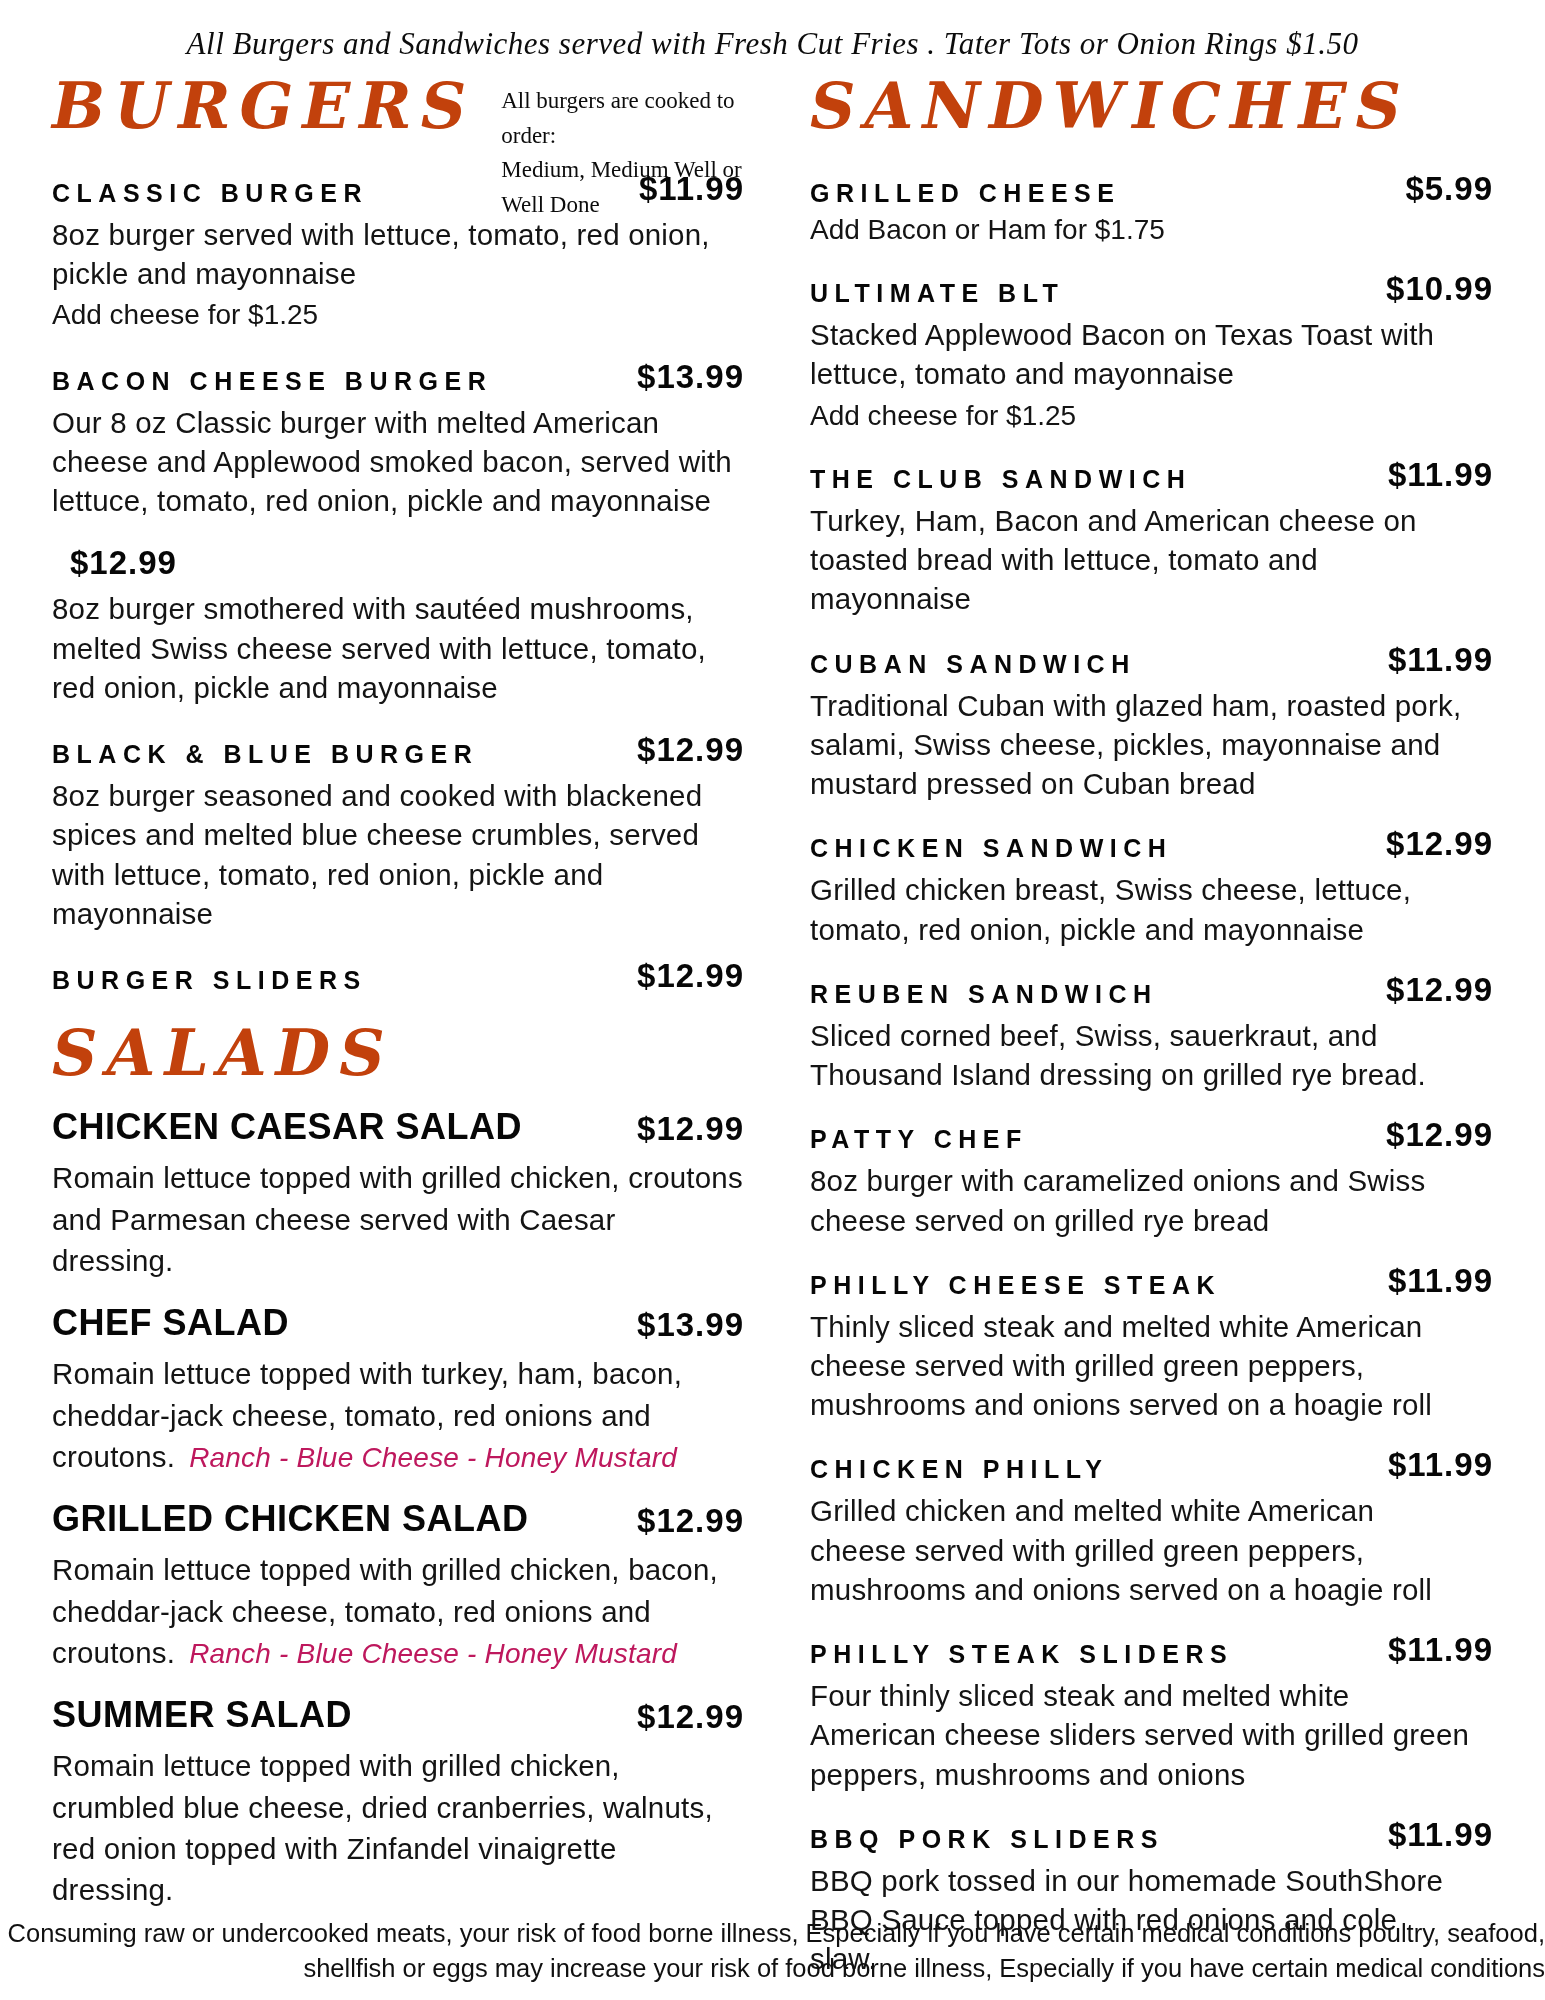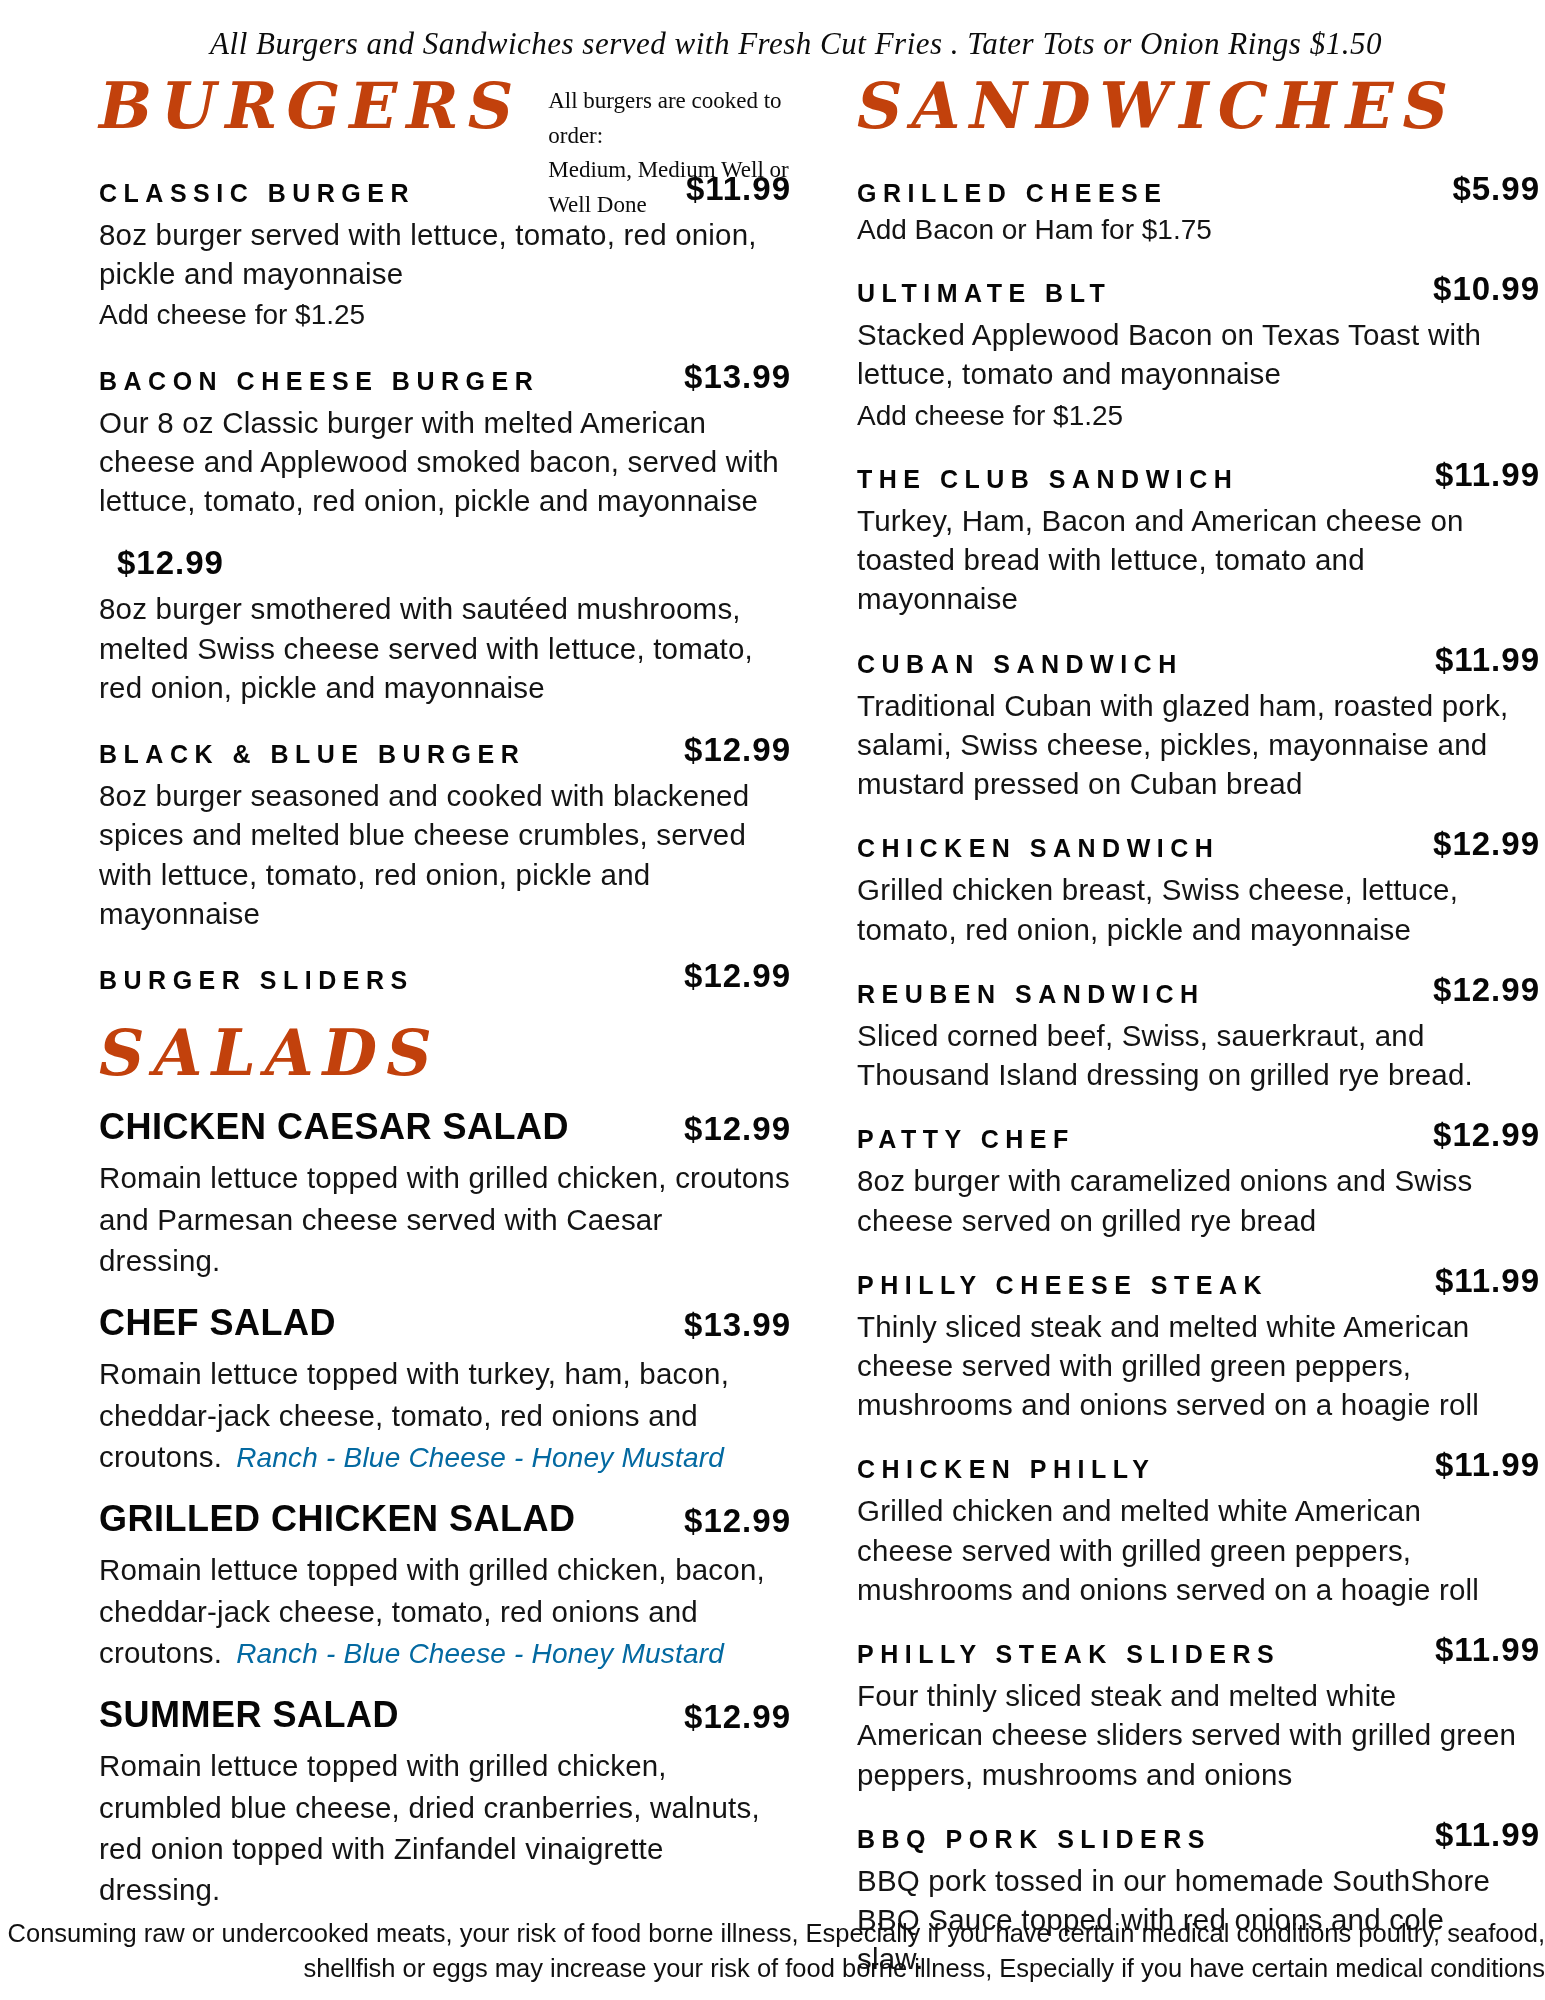--- a/index.html
+++ b/index.html
@@ -5,21 +5,20 @@
   * { margin: 0; padding: 0; box-sizing: border-box; }
   html, body { background: #ffffff; }
   .page {
     position: relative;
     width: 1545px;
     height: 2000px;
     background: #ffffff;
     color: #0c0c0c;
     font-family: "Liberation Sans", sans-serif;
     overflow: hidden;
-    padding-left: 47px;
   }
   .tagline {
     margin-top: 26px;
     text-align: center;
     font-family: "Liberation Serif", serif;
     font-style: italic;
     font-size: 31px;
     letter-spacing: 0.5px;
     color: #0c0c0c;
   }
@@ -104,21 +103,21 @@
   .item-note {
     margin-top: 3px;
     font-size: 28px;
     line-height: 1.33;
     color: #141414;
   }
   .dressings {
     font-style: italic;
     font-size: 28px;
     margin-left: 14px;
-    color: #0369a1;
+    color: #be185d;
   }
   .footer {
     position: absolute;
     left: 0;
     bottom: 14px;
     width: 100%;
     text-align: right;
     font-size: 25.5px;
     line-height: 1.38;
     color: #101010;

